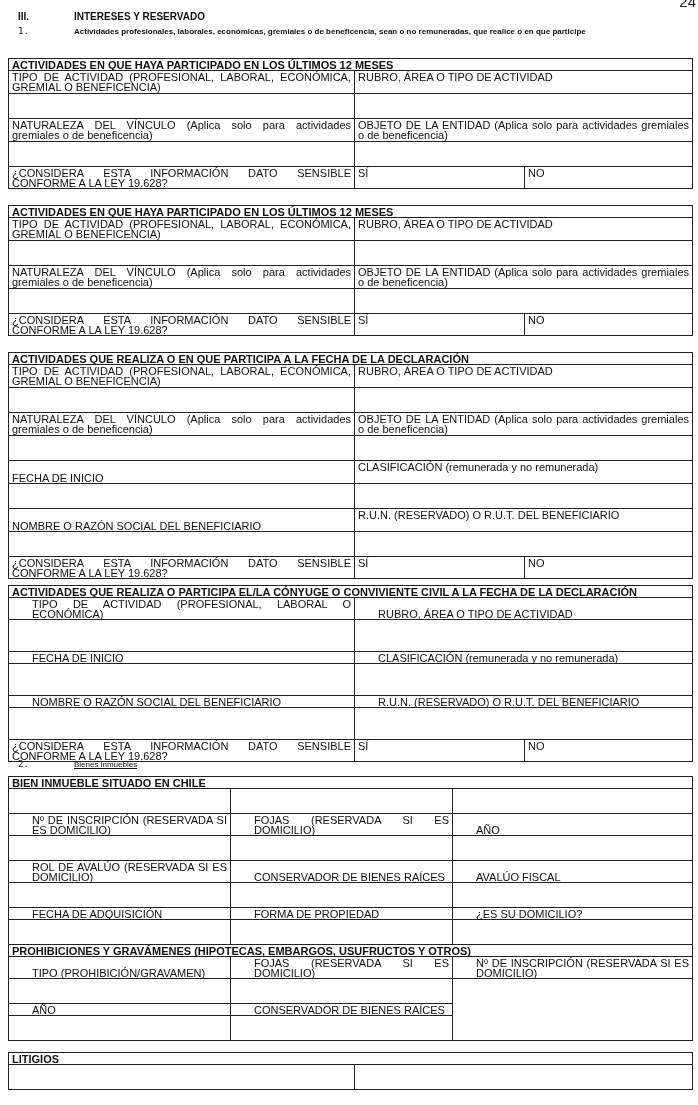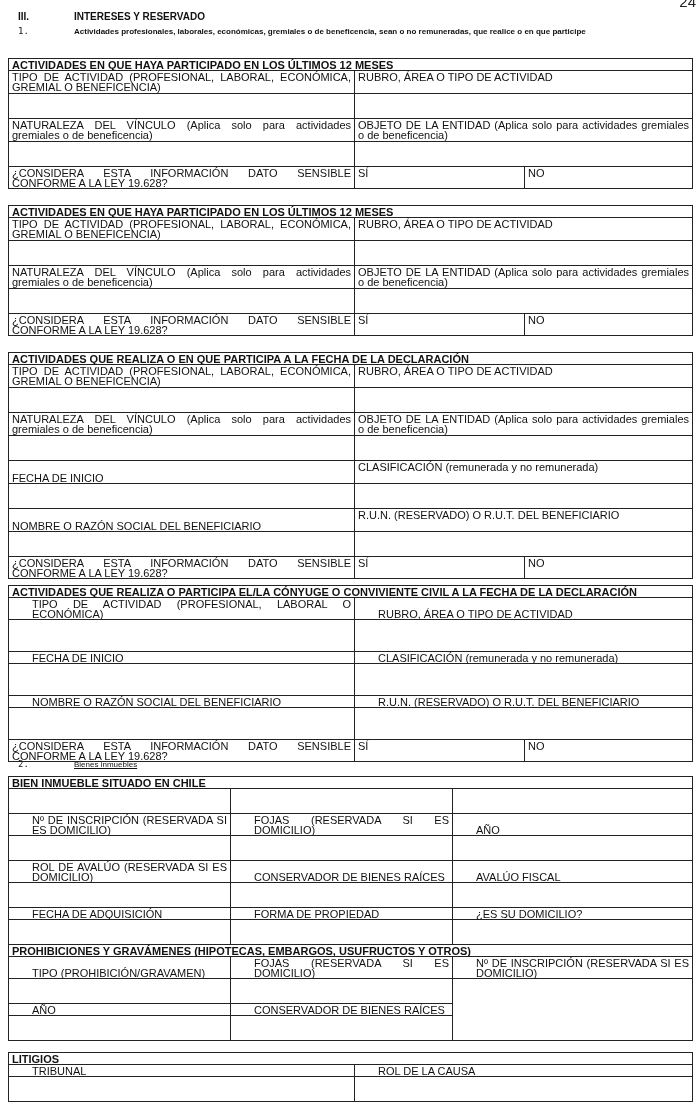--- a/index.html
+++ b/index.html
@@ -296,21 +296,17 @@
 <table class="form t7">
   <colgroup>
       <col style="width:346px">
       <col style="width:338px">
     </colgroup>
   <tbody>
       <tr>
         <td colspan="2" class="title">LITIGIOS</td>
       </tr>
   <tr>
-    <td class="lbl1">TRIBUNAL</td>
-    <td class="lbl1">ROL DE LA CAUSA</td>
-  </tr>
-  <tr>
     <td class="blank"></td>
     <td class="blank"></td>
   </tr>
 </tbody>
   </table>
 
 </body></html>

